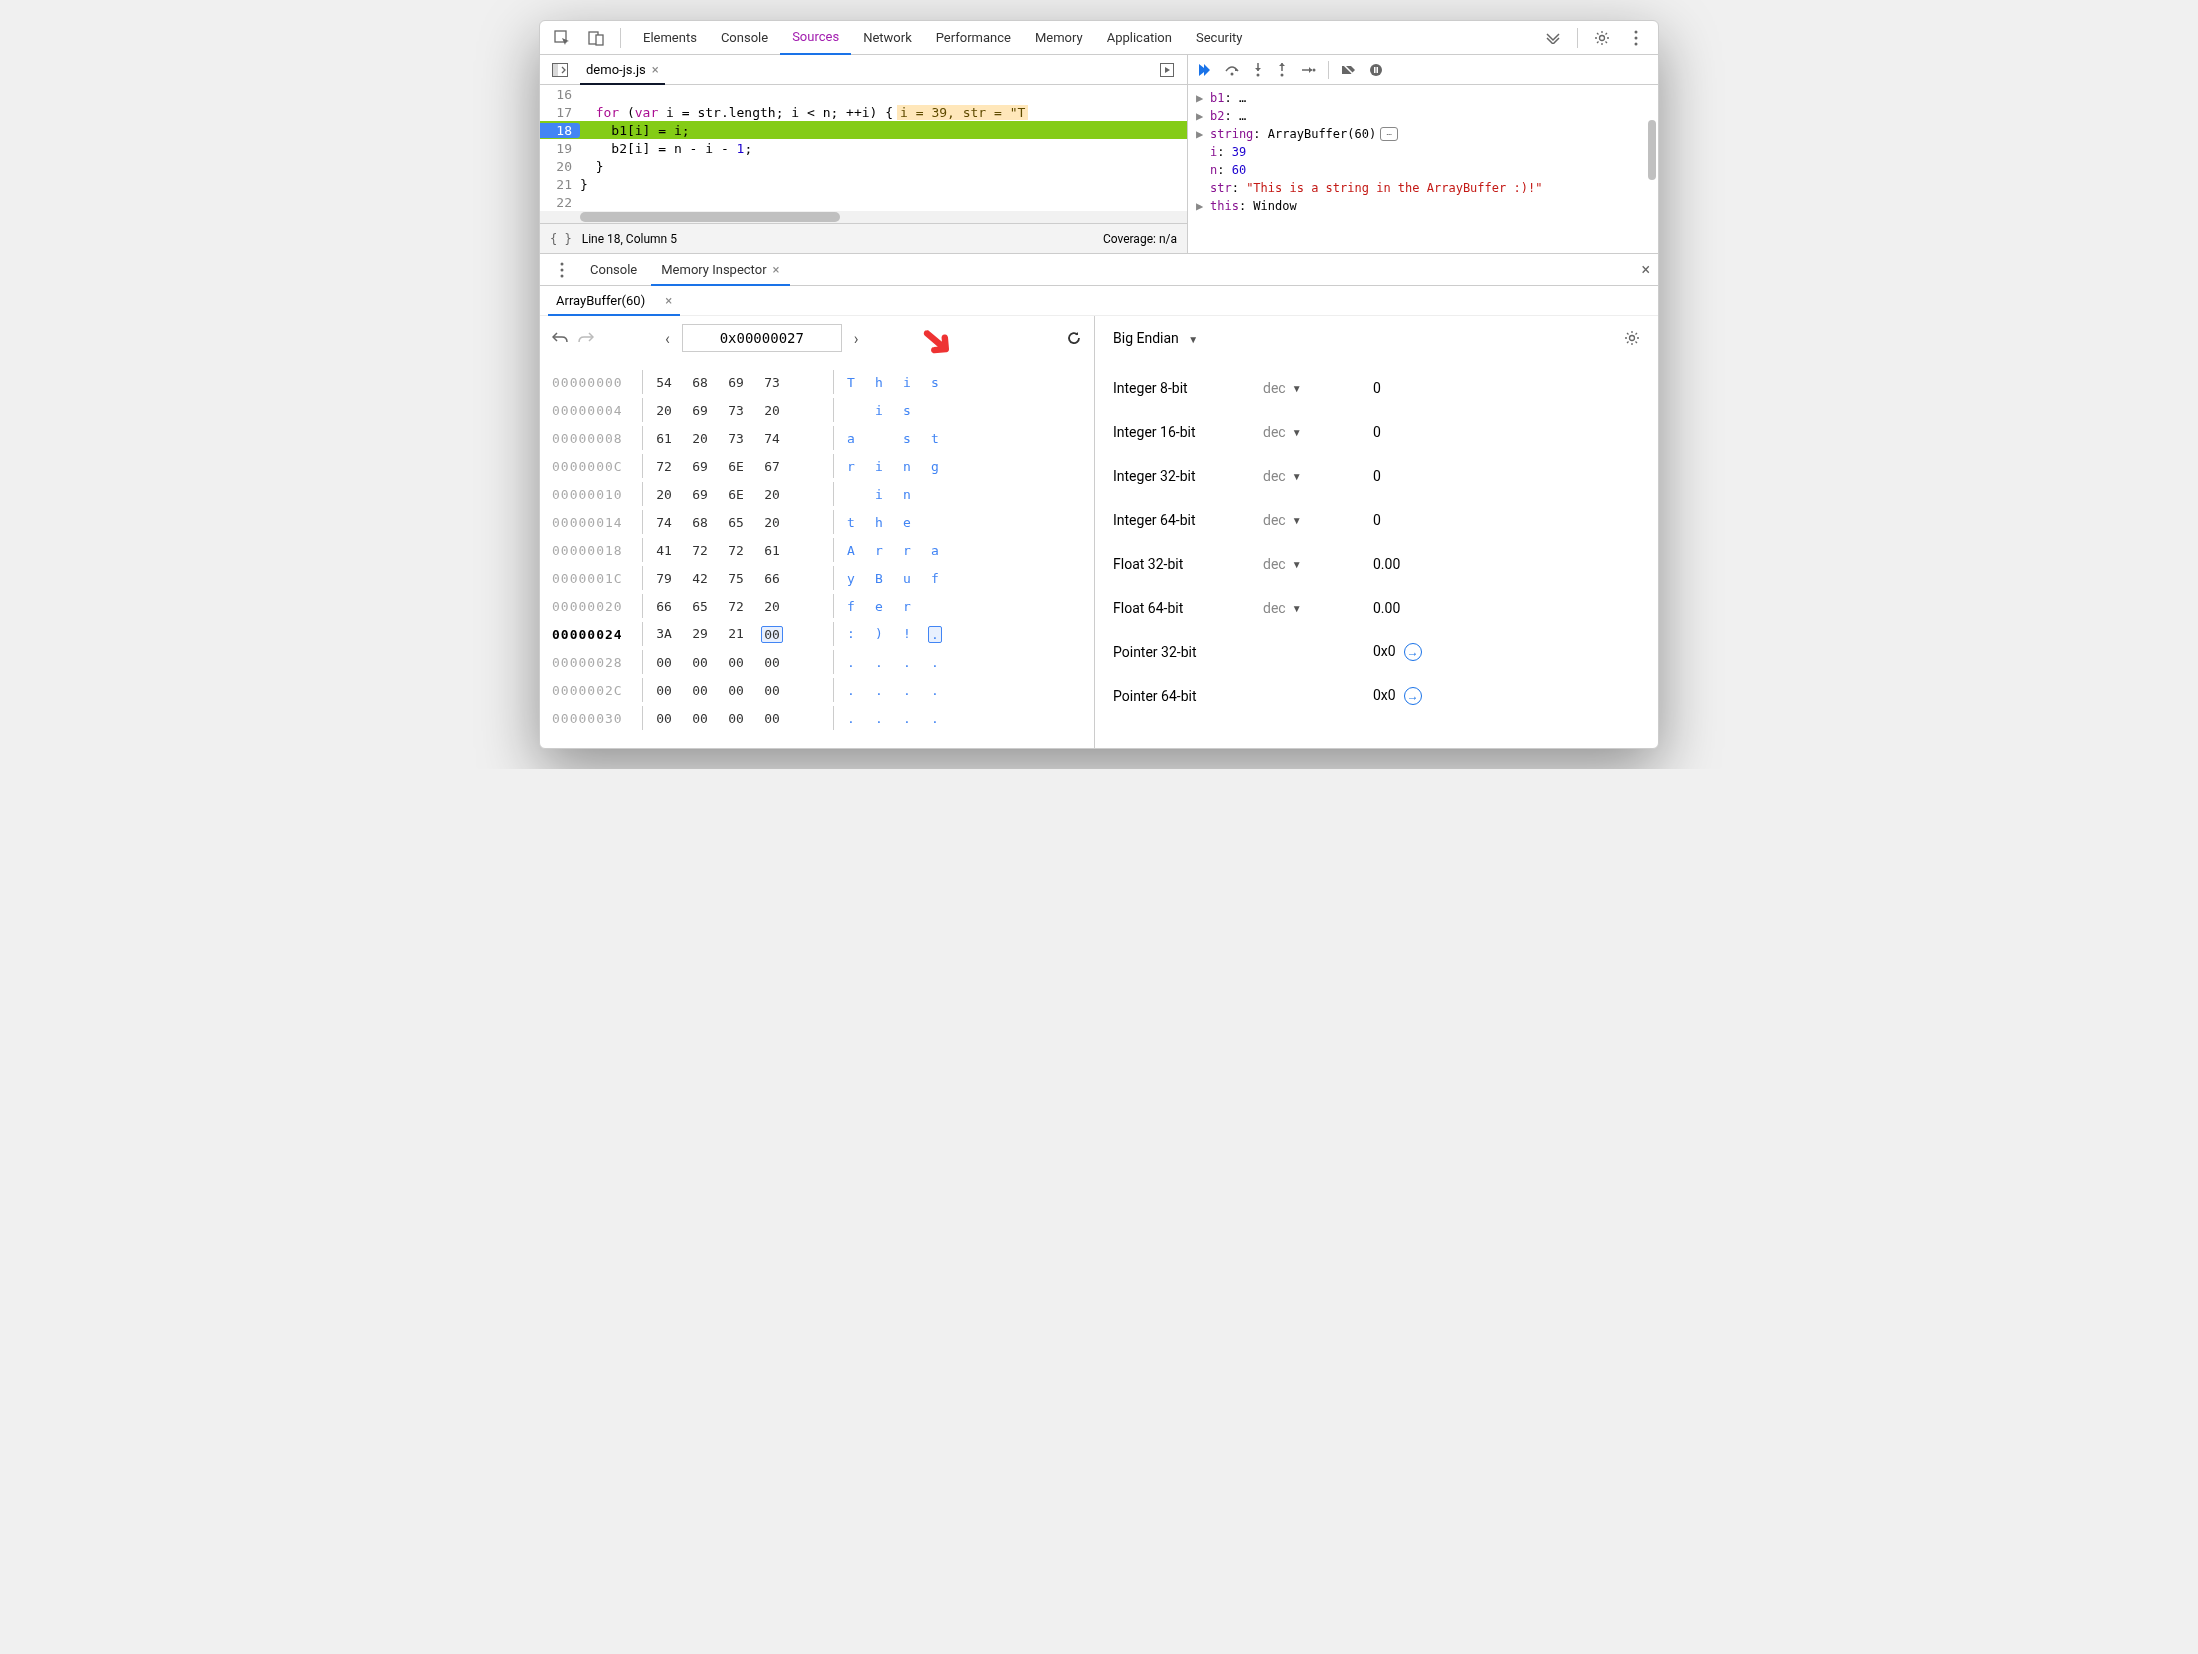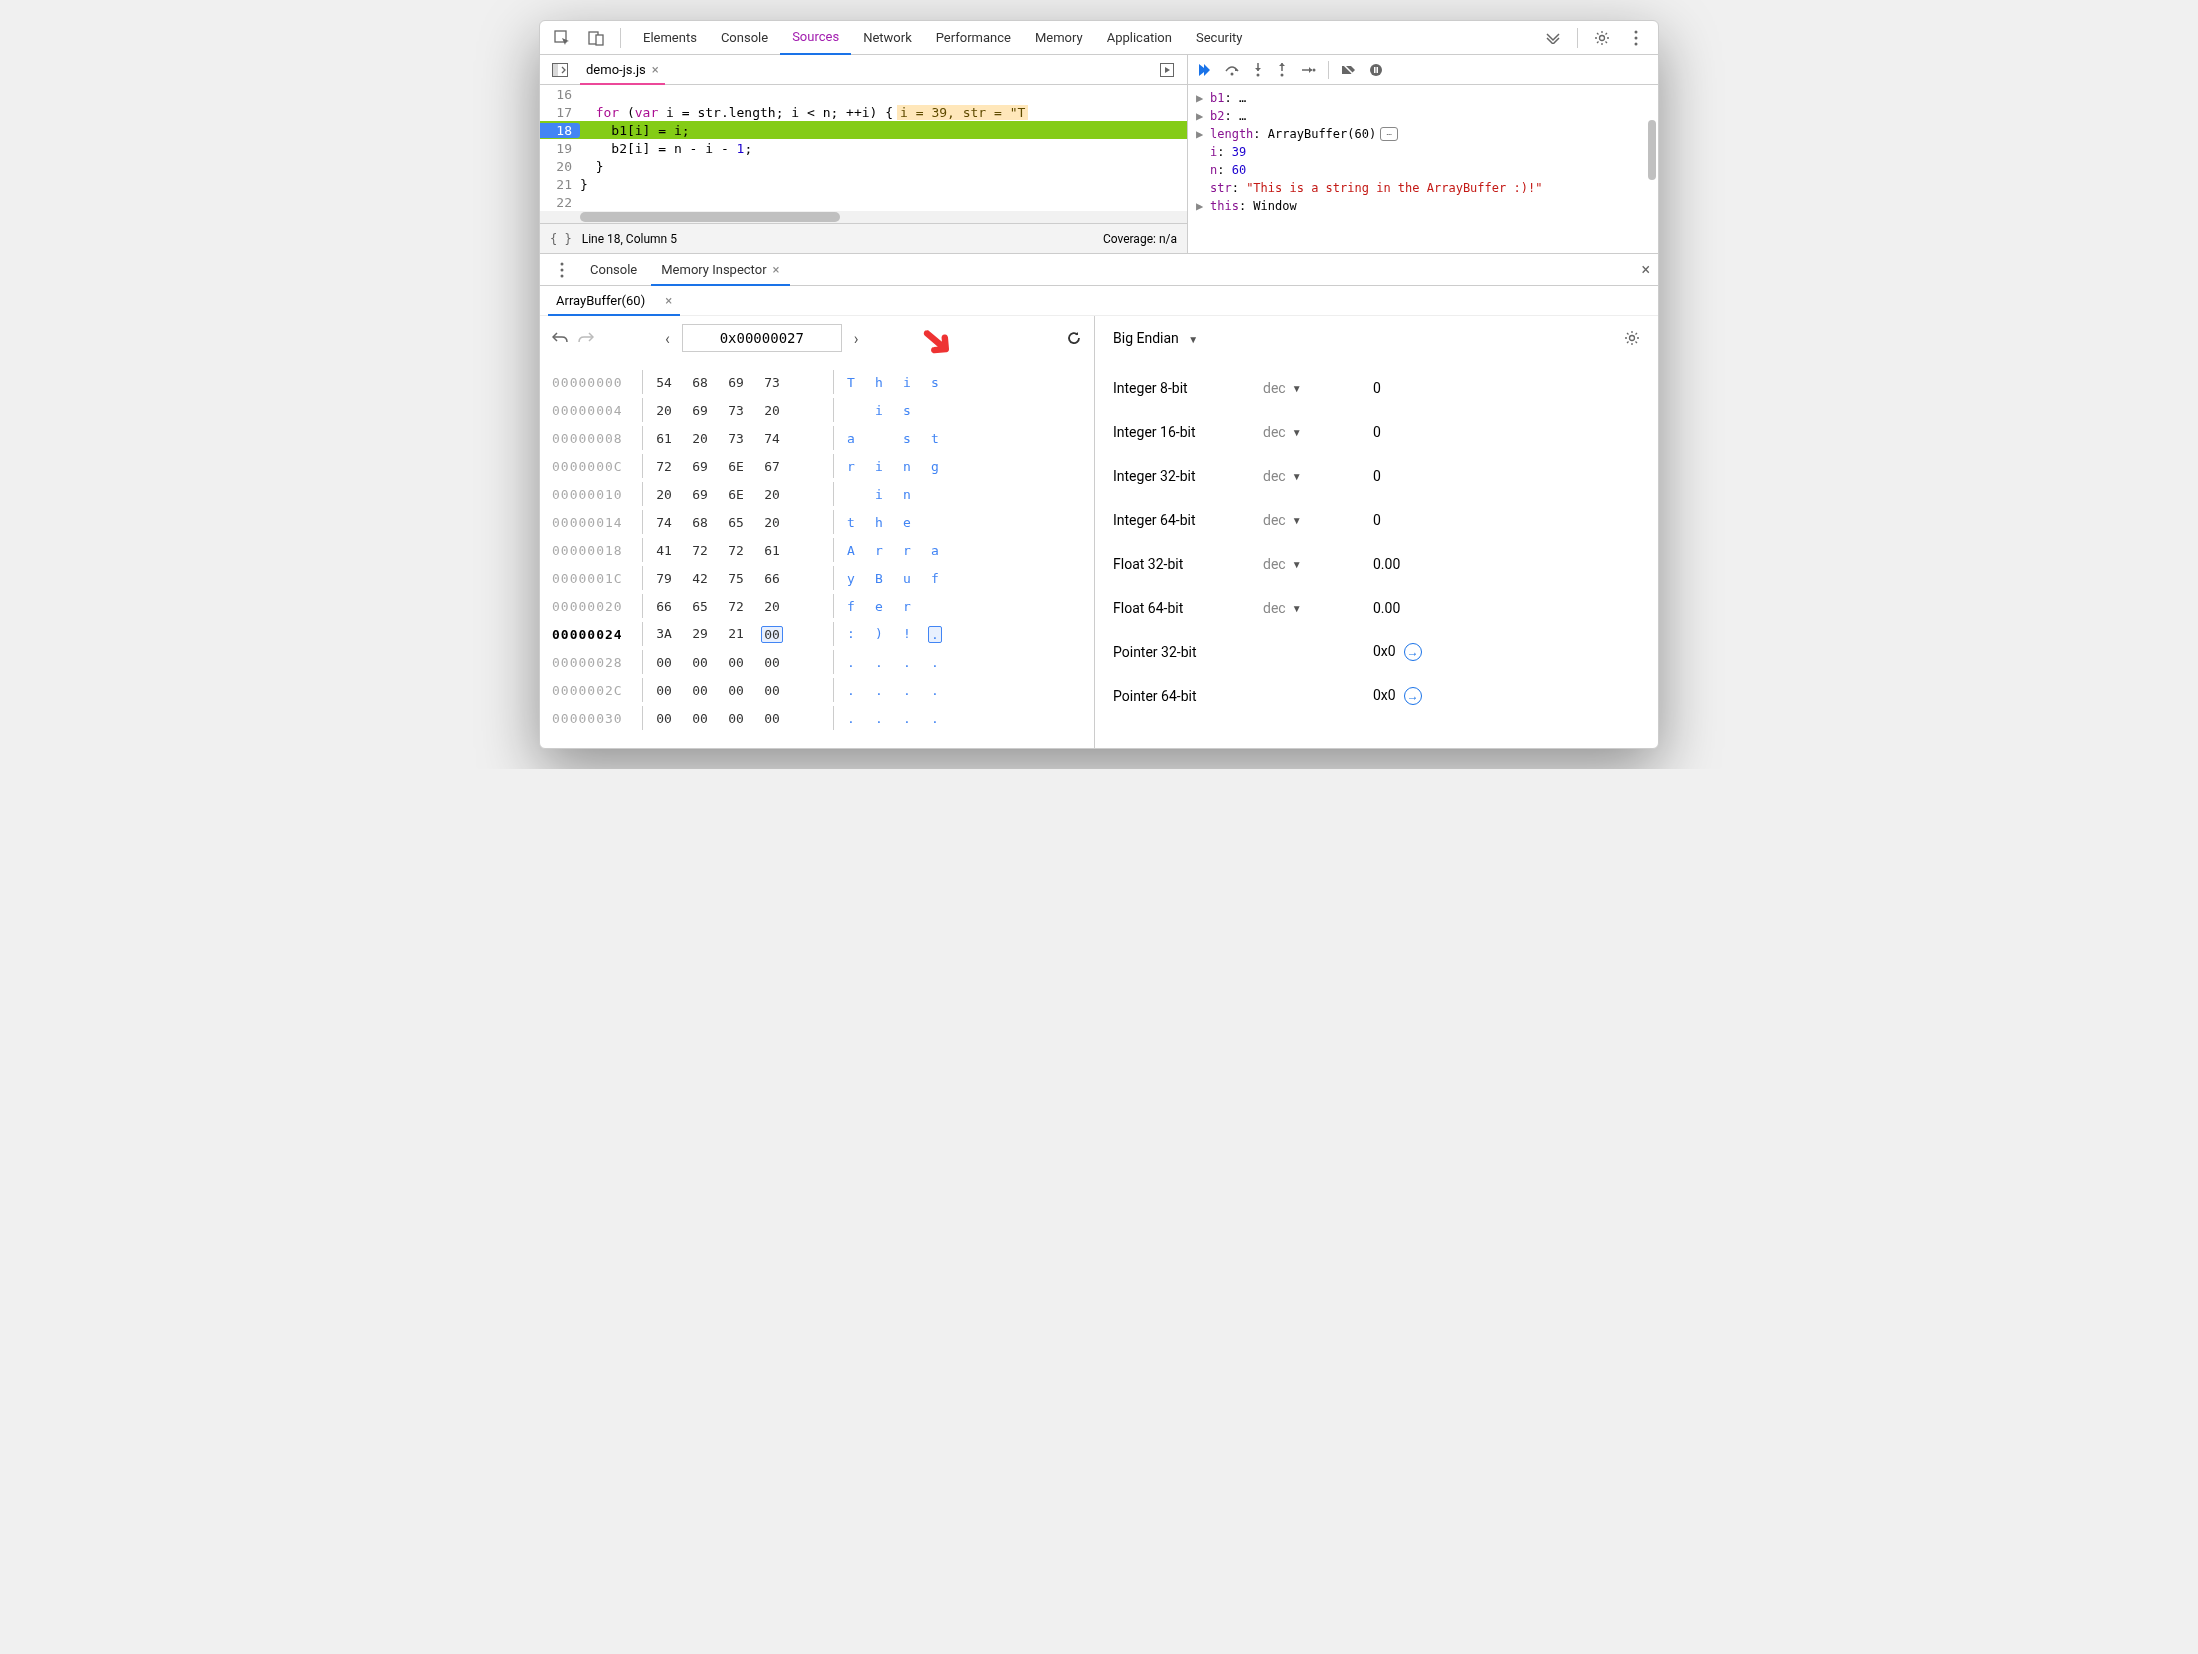--- a/index.html
+++ b/index.html
@@ -45,21 +45,21 @@
   }
   .icon-btn { width: 28px; height: 26px; display: flex; align-items: center; justify-content: center; color: #666; cursor: pointer; }
   .tab-divider { width: 1px; height: 20px; background: #ccc; margin: 0 4px; }
   .tab-item { padding: 0 12px; height: 34px; display: flex; align-items: center; color: #333; cursor: pointer; font-size: 13px; }
   .tab-item.active { color: #a21caf; border-bottom: 2px solid #1a73e8; margin-bottom: -1px; }
   .more-icons { margin-left: auto; display: flex; align-items: center; gap: 6px; }
   .body-split { display: flex; border-bottom: 1px solid #ccc; }
   .sources-left { flex: 1; border-right: 1px solid #ccc; display: flex; flex-direction: column; min-width: 0; }
   .sources-right { width: 470px; display: flex; flex-direction: column; }
   .file-tabbar { height: 30px; border-bottom: 1px solid #ccc; display: flex; align-items: center; padding: 0 6px; gap: 6px; }
-  .file-tab { display: flex; align-items: center; gap: 6px; padding: 0 6px; height: 30px; border-bottom: 2px solid #ec4899; margin-bottom: -1px; font-size: 13px; }
+  .file-tab { display: flex; align-items: center; gap: 6px; padding: 0 6px; height: 30px; border-bottom: 2px solid #0f172a; margin-bottom: -1px; font-size: 13px; }
   .file-tab .close { color: #888; cursor: pointer; }
   .file-tabbar .play-icon { margin-left: auto; }
   .code-area {
     font-family: Menlo, Consolas, monospace;
     font-size: 13px;
     position: relative;
     overflow: hidden;
   }
   .code-line { display: flex; white-space: pre; height: 18px; align-items: center; }
   .gutter { width: 40px; text-align: right; padding-right: 8px; color: #888; flex-shrink: 0; }
@@ -281,21 +281,21 @@
               <circle cx="7" cy="7" r="6" fill="#666"></circle>
               <rect x="5" y="4" width="1.5" height="6" fill="#fff"></rect>
               <rect x="7.5" y="4" width="1.5" height="6" fill="#fff"></rect>
             </svg>
         </span>
       </div>
       <div class="scope-area" id="scope-area">
         <div class="scope-scroll"></div>
       <div class="scope-row"><span class="arrow">▶</span><span class="prop-name">b1</span>: …</div>
           <div class="scope-row"><span class="arrow">▶</span><span class="prop-name">b2</span>: …</div>
-          <div class="scope-row"><span class="arrow">▶</span><span class="prop-name">length</span>: ArrayBuffer(60)<span class="memory-badge">⋯</span></div>
+          <div class="scope-row"><span class="arrow">▶</span><span class="prop-name">string</span>: ArrayBuffer(60)<span class="memory-badge">⋯</span></div>
           <div class="scope-row"><span class="arrow"></span>   <span class="prop-name">i</span>: <span class="prop-val-num">39</span></div>
           <div class="scope-row"><span class="arrow"></span>   <span class="prop-name">n</span>: <span class="prop-val-num">60</span></div>
           <div class="scope-row"><span class="arrow"></span>   <span class="prop-name">str</span>: <span class="prop-val-str">"This is a string in the ArrayBuffer :)!"</span></div>
           <div class="scope-row"><span class="arrow">▶</span><span class="prop-name">this</span>: Window</div>
         </div>
     </div>
   </div>
 
   <div class="drawer-tabs">
     <div class="icon-btn">

